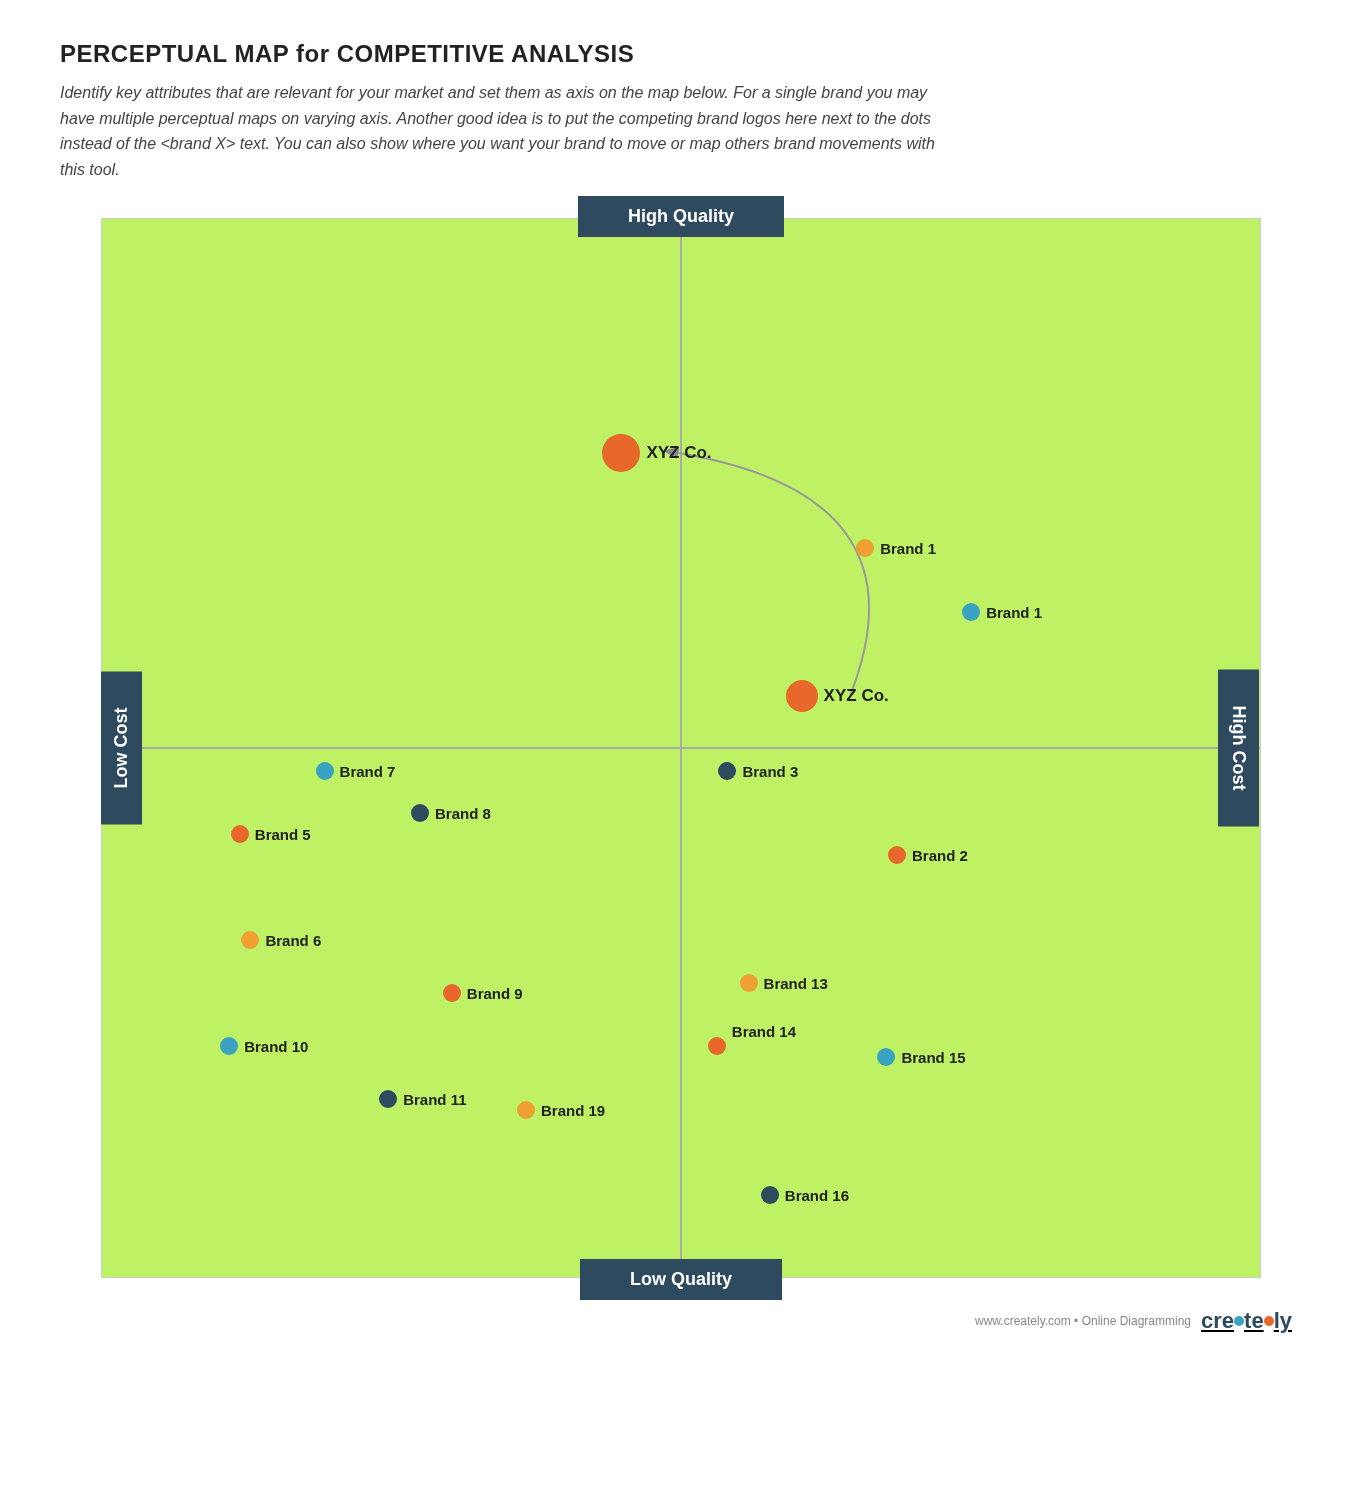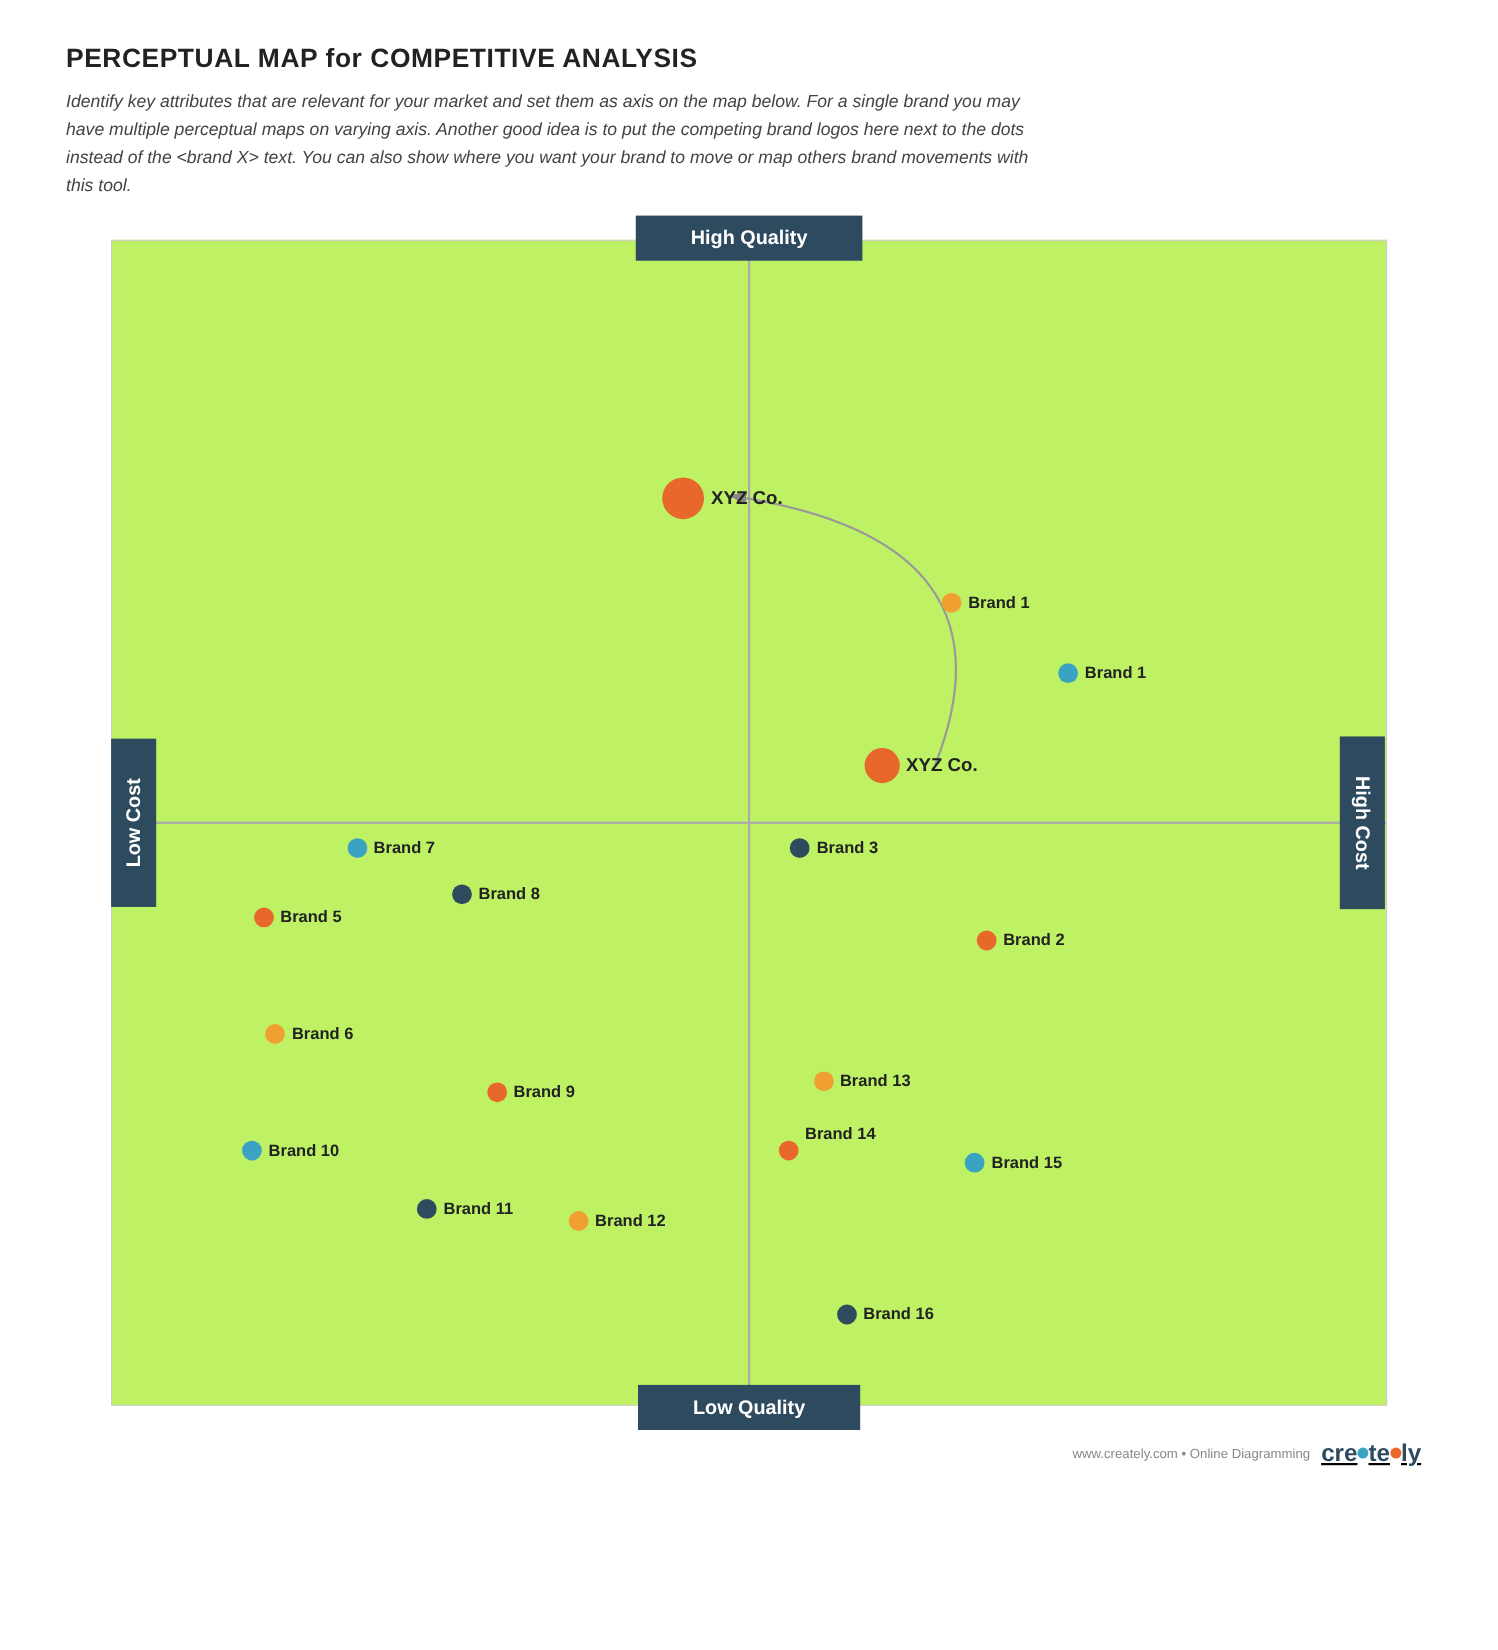--- a/index.html
+++ b/index.html
@@ -224,21 +224,21 @@
       <div class="dot-label" style="left: 142.2px; top: 826.8px;">Brand 10</div>
       <div class="dot" style="left: 646.6px; top: 763.2px; width: 18px; height: 18px; background: rgb(240, 160, 48);"></div>
       <div class="dot-label" style="left: 661.6px; top: 763.2px;">Brand 13</div>
       <div class="dot" style="left: 614.8px; top: 826.8px; width: 18px; height: 18px; background: rgb(232, 103, 42);"></div>
       <div class="dot-label" style="left: 629.8px; top: 812px;">Brand 14</div>
       <div class="dot" style="left: 784.4px; top: 837.4px; width: 18px; height: 18px; background: rgb(58, 163, 194);"></div>
       <div class="dot-label" style="left: 799.4px; top: 837.4px;">Brand 15</div>
       <div class="dot" style="left: 286.2px; top: 879.8px; width: 18px; height: 18px; background: rgb(45, 74, 94);"></div>
       <div class="dot-label" style="left: 301.2px; top: 879.8px;">Brand 11</div>
       <div class="dot" style="left: 424px; top: 890.4px; width: 18px; height: 18px; background: rgb(240, 160, 48);"></div>
-      <div class="dot-label" style="left: 439px; top: 890.4px;">Brand 12</div>
+      <div class="dot-label" style="left: 439px; top: 890.4px;">Brand 19</div>
       <div class="dot" style="left: 667.8px; top: 975.2px; width: 18px; height: 18px; background: rgb(45, 74, 94);"></div>
       <div class="dot-label" style="left: 682.8px; top: 975.2px;">Brand 16</div>
     </div>
 </div>
 
 <div class="footer">
   <span class="footer-text">www.creately.com • Online Diagramming</span>
   <div class="creately-logo">
     <span class="creately-text">
       cre<span class="creately-dot-blue"></span>te<span class="creately-dot-orange"></span>ly

